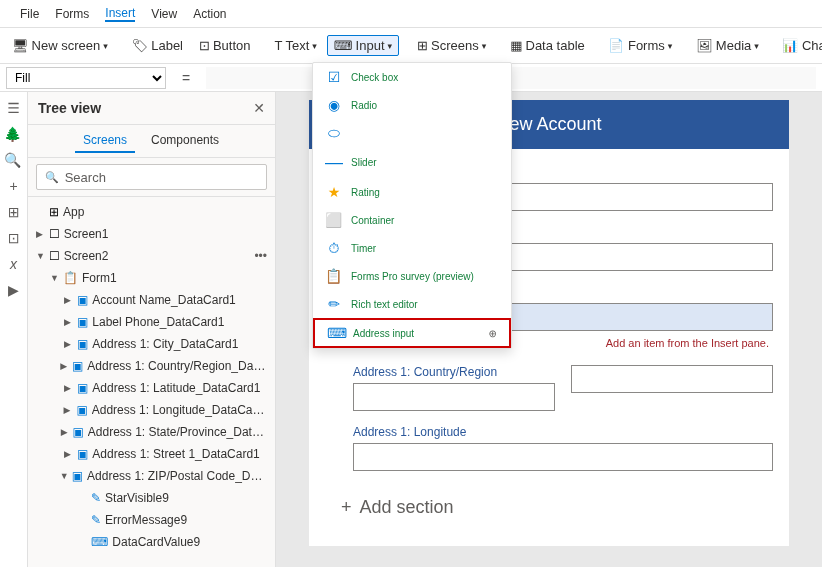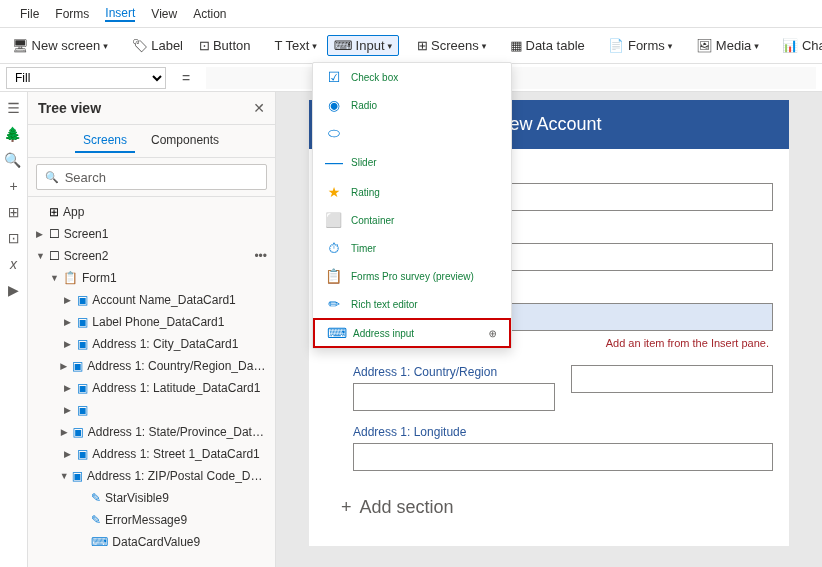--- a/index.html
+++ b/index.html
@@ -327,20 +327,21 @@
         <span class="indent" style="width:28px;"></span>
         <span class="chevron">▶</span>
         <span class="icon" style="color:#0078d4;">▣</span>
         <span class="label">Address 1: Latitude_DataCard1</span>
       </div>
 
       <div class="tree-item">
         <span class="indent" style="width:28px;"></span>
         <span class="chevron">▶</span>
         <span class="icon" style="color:#0078d4;">▣</span>
+        <span class="label">Address 1: Longitude_DataCard1</span>
       </div>
 
       <div class="tree-item">
         <span class="indent" style="width:28px;"></span>
         <span class="chevron">▶</span>
         <span class="icon" style="color:#0078d4;">▣</span>
         <span class="label">Address 1: State/Province_DataCard1</span>
       </div>
 
       <div class="tree-item">

